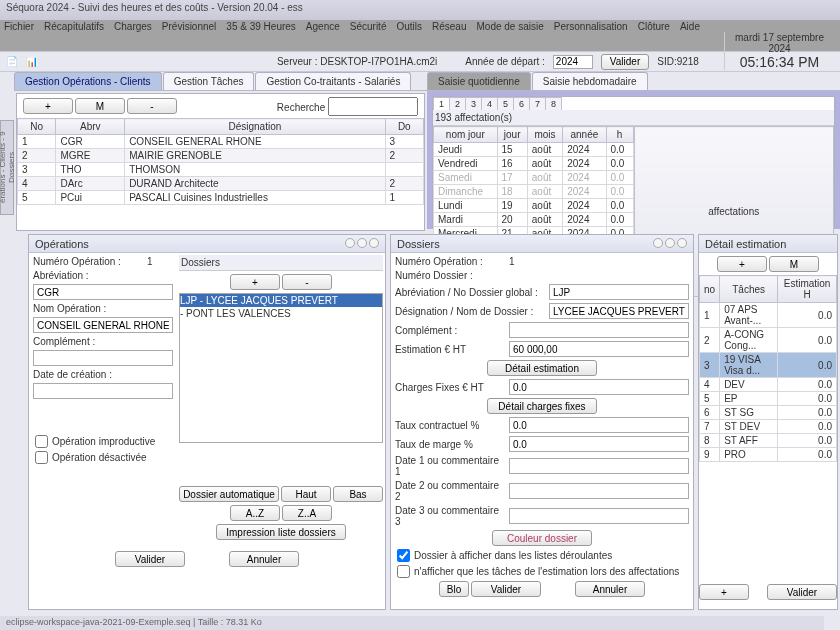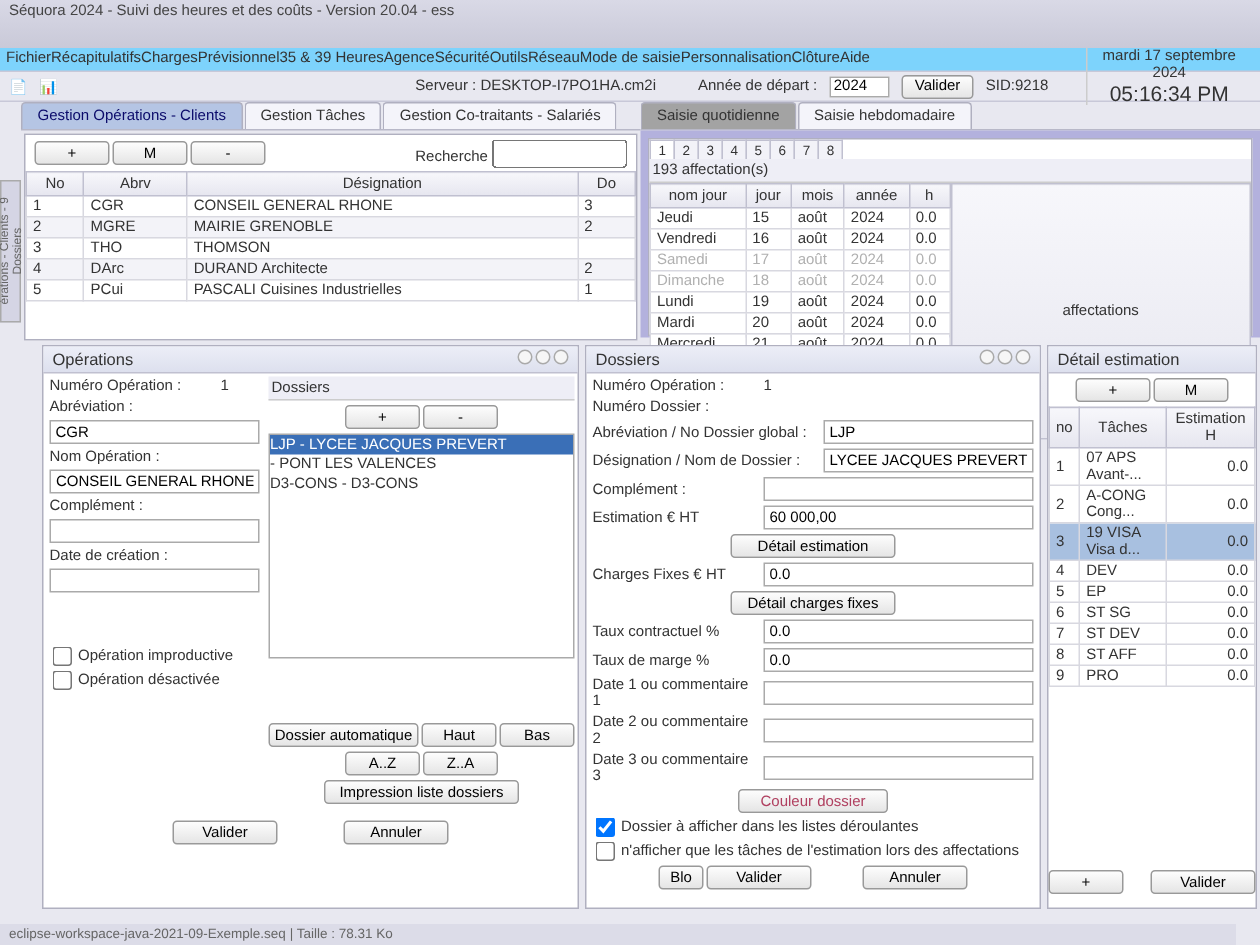--- a/index.html
+++ b/index.html
@@ -1,18 +1,18 @@
 <!DOCTYPE html>
 <html><head>
 <meta charset="utf-8">
 <style>
 *{box-sizing:border-box;margin:0;padding:0;font-family:Arial,Helvetica,sans-serif}
 body{width:840px;height:630px;background:#e8e8f0;font-size:10px;color:#333;overflow:hidden;position:relative}
-.titlebar{background:linear-gradient(#d9d9e6,#c9c9d8);height:32px;padding:2px 6px;font-size:10px;color:#444}
-.menubar{background:#7dd3fc;height:16px;padding:1px 4px;display:flex;font-size:10px;border-bottom:1px solid #c8c8d8}
+.titlebar{background:linear-gradient(#d9d9e6,#c9c9d8);height:20px;padding:2px 6px;font-size:10px;color:#444}
+.menubar{background:#a3a3a3;height:32px;padding:1px 4px;display:flex;gap:10px;font-size:10px;border-bottom:1px solid #c8c8d8}
 .menubar span{cursor:default}
 .toolbar{height:20px;background:#e8e8f0;display:flex;align-items:center;padding:0 6px;gap:8px;border-bottom:1px solid #c8c8d8}
 .toolbar .srv{margin-left:230px;font-size:10px}
 .toolbar .year{margin-left:20px}
 .toolbar input{height:14px;font-size:10px;padding:0 2px;border:1px solid #aaa;background:#fff}
 .toolbar button{height:16px;font-size:10px;padding:0 8px;border:1px solid #999;background:linear-gradient(#fdfdfd,#e5e5e5);border-radius:3px}
 .datebox{position:absolute;right:6px;top:32px;width:110px;text-align:center;border-left:1px solid #ccc;font-size:10px}
 .datebox .time{font-size:14px}
 .tabstrip{display:flex;background:#e8e8f0;border-bottom:1px solid #b8b8c8}
 .tab{padding:3px 10px;border:1px solid #b0b0c0;border-bottom:none;background:#f4f4fa;margin-right:1px;border-radius:3px 3px 0 0;font-size:10px}
@@ -310,21 +310,20 @@
    </div>
    <div style="flex:1;padding:2px">
     <div class="subhdr">Dossiers</div>
     <div class="btnrow">
             <button class="smbtn">+</button>
             <button class="smbtn">-</button>
           </div>
     <div class="dossierlist" id="dossList">
             <div class="sel">LJP - LYCEE JACQUES PREVERT</div>
             <div> - PONT LES VALENCES</div>
-            <div>D3-CONS - D3-CONS</div>
           </div>
     <div style="height:40px"></div>
     <div class="btnrow">
             <button class="smbtn" style="min-width:100px">Dossier automatique</button>
             <button class="smbtn">Haut</button>
             <button class="smbtn">Bas</button>
           </div>
     <div class="btnrow">
             <button class="smbtn">A..Z</button>
             <button class="smbtn">Z..A</button>

